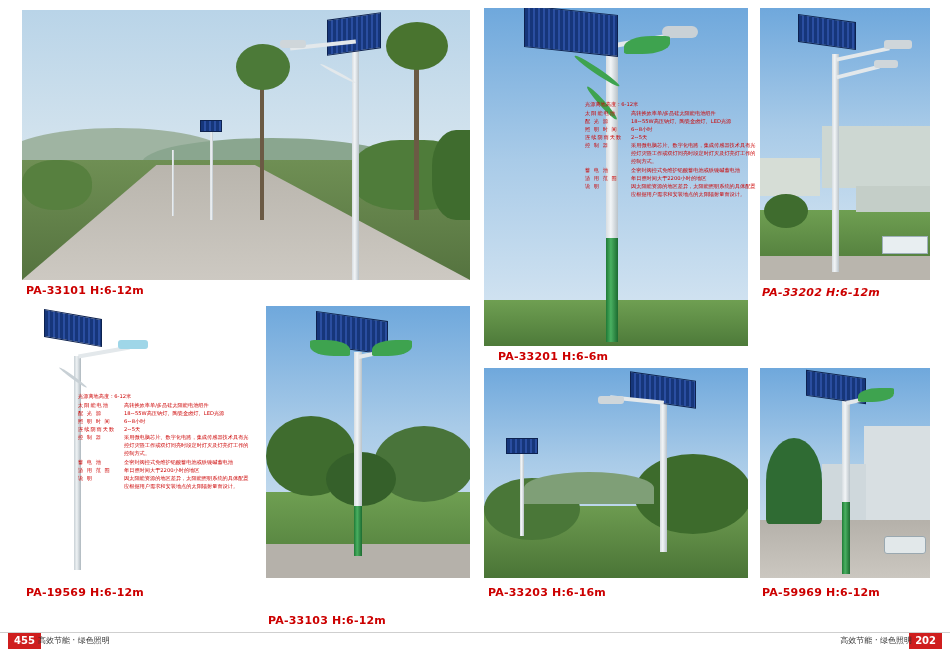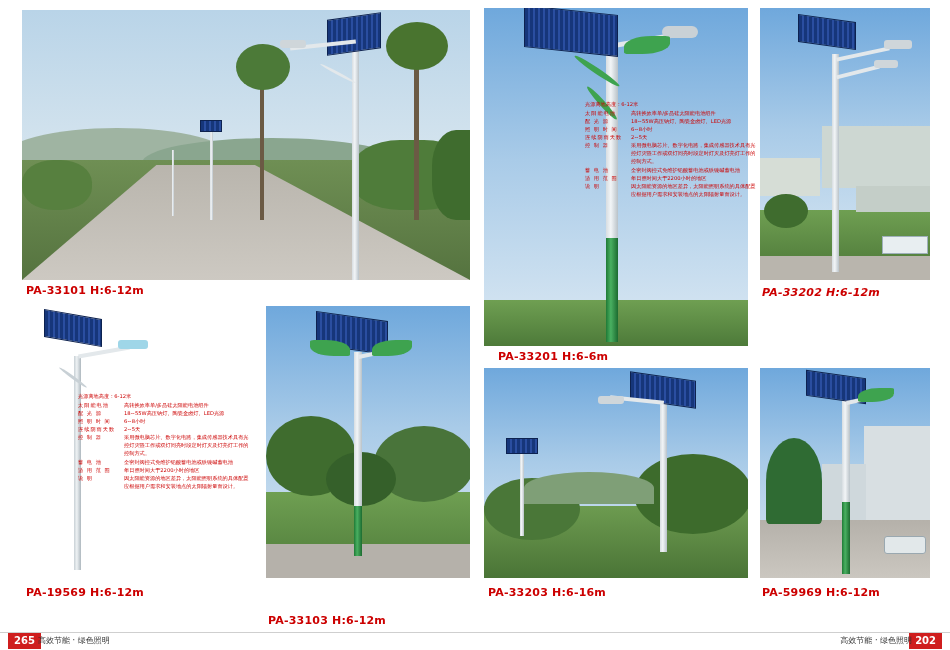--- a/index.html
+++ b/index.html
@@ -249,19 +249,19 @@
     <div class="pole" style="left:82px;top:30px;width:8px;height:104px;"></div>
     <div class="panel" style="left:46px;top:6px;width:58px;height:24px;transform:skewY(8deg);"></div>
     <div class="arm" style="left:86px;top:28px;width:48px;height:4px;transform:rotate(-12deg);"></div>
     <div class="leaf" style="left:98px;top:20px;width:36px;height:14px;"></div>
     <div style="position:absolute;left:124px;top:168px;width:40px;height:16px;background:#e2e8ea;border:1px solid #9aa8b0;border-radius:3px;"></div>
   </div>
   <div class="caption" style="left:762px;top:586px;">PA-59969 H:6-12m</div>
 
   <div class="footer">
     <div class="bar"></div>
-    <div class="pagenum left">265</div>
+    <div class="pagenum left">455</div>
     <div class="foottext left">高效节能 · 绿色照明</div>
     <div class="pagenum right">202</div>
     <div class="foottext right">高效节能 · 绿色照明</div>
   </div>
 
 </div>
 
 </body></html>

